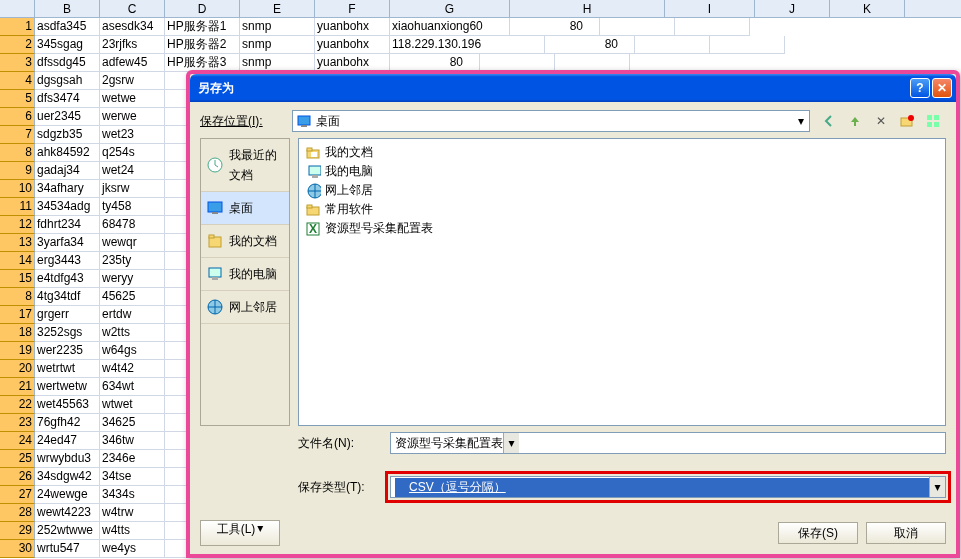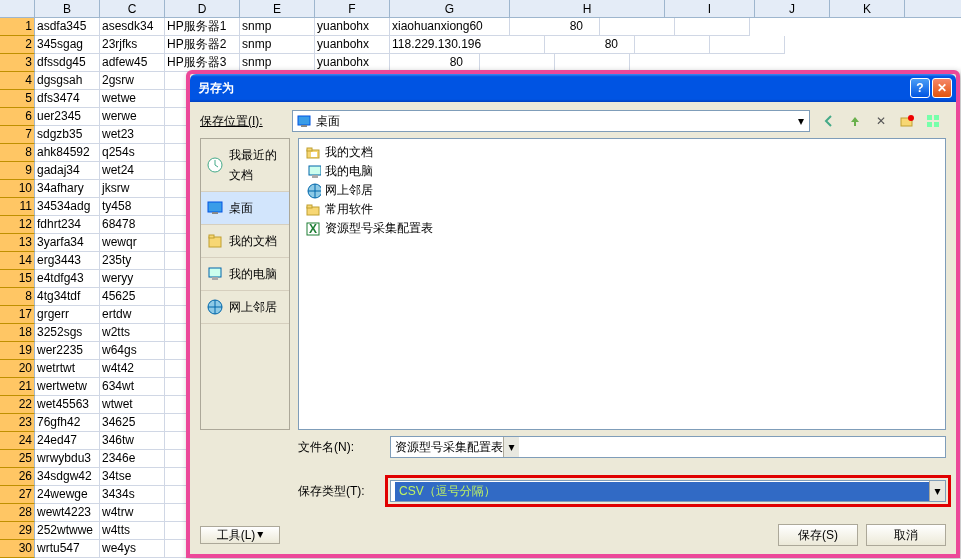--- a/index.html
+++ b/index.html
@@ -42,25 +42,25 @@
 
 .file-area { flex: 1; background: #fff; border: 1px solid #7f9db9; padding: 4px; overflow: auto; }
 .file-item { display: flex; align-items: center; gap: 4px; padding: 1px 2px; }
 .fi-icon { width: 16px; height: 16px; display: flex; align-items: center; justify-content: center; }
 
 .bottom-rows { margin-top: 6px; }
 .bot-row { display: flex; align-items: center; margin-bottom: 22px; gap: 6px; }
 .bot-label { width: 86px; margin-left: 98px; }
 .bot-combo { flex: 1; height: 22px; border: 1px solid #7f9db9; background: #fff; display: flex; align-items: center; padding-left: 4px; }
 .bot-combo.highlight { outline: 3px solid #e00000; outline-offset: 2px; }
-.bot-combo .sel-text { background: #316ac5; color: #bef264; padding: 1px 4px; flex: 1; }
+.bot-combo .sel-text { background: #316ac5; color: #ffffff; padding: 1px 14px; flex: 1; text-decoration: underline; }
 .bot-combo .combo-arrow { width: 16px; text-align: center; background: #e8e8e0; border-left: 1px solid #aca899; height: 100%; line-height: 20px; }
 
 .btns-row { display: flex; justify-content: space-between; align-items: center; margin-top: 4px; }
-.tools-btn { width: 80px; height: 18px; border: 1px solid #aca899; background: linear-gradient(to bottom, #fff, #ece9d8); display: flex; justify-content: center; gap: 2px; }
+.tools-btn { width: 80px; height: 26px; border: 1px solid #aca899; background: linear-gradient(to bottom, #fff, #ece9d8); display: flex; justify-content: center; gap: 2px; }
 .act-btns { display: flex; gap: 8px; }
 .act-btn { width: 80px; height: 22px; border: 1px solid #aca899; background: linear-gradient(to bottom, #fff, #ece9d8); text-align: center; line-height: 20px; }
 
 svg { display: block; }
 </style>
 </head>
 <body>
 
 <div class="sheet">
   <div class="col-headers">

